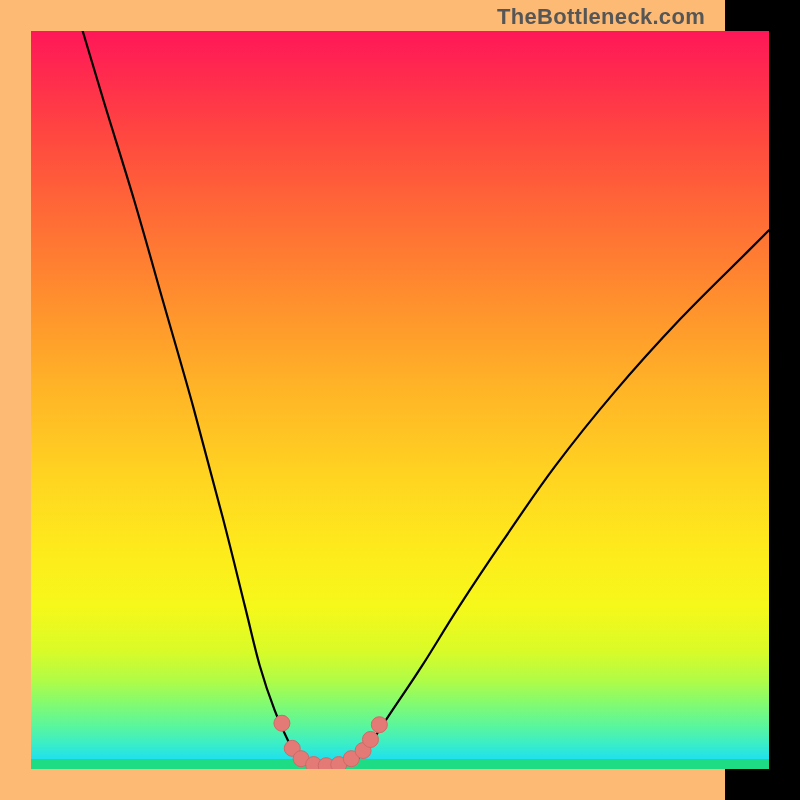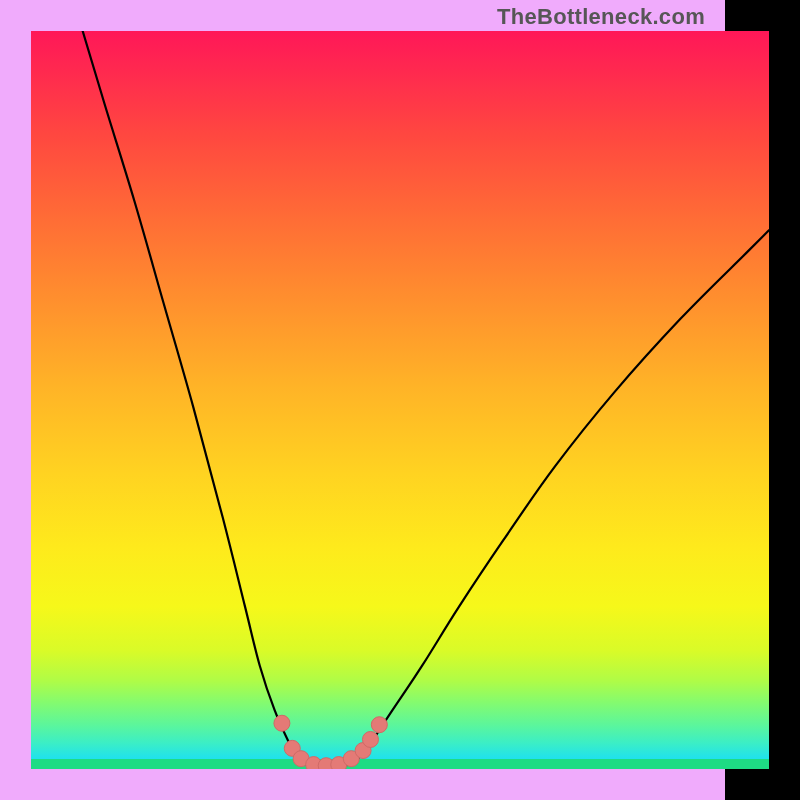--- a/index.html
+++ b/index.html
@@ -9,21 +9,21 @@
     height: 800px;
     background: #000;
     overflow: hidden;
   }
   .frame {
     position: absolute;
     left: 0;
     top: 0;
     width: 725px;
     height: 800px;
-    background: #f0abfc;
+    background: #fdba74;
   }
   .watermark {
     position: absolute;
     top: 4px;
     right: 20px;
     font-family: Arial, Helvetica, sans-serif;
     font-size: 22px;
     font-weight: 600;
     color: #565656;
     letter-spacing: 0.3px;

